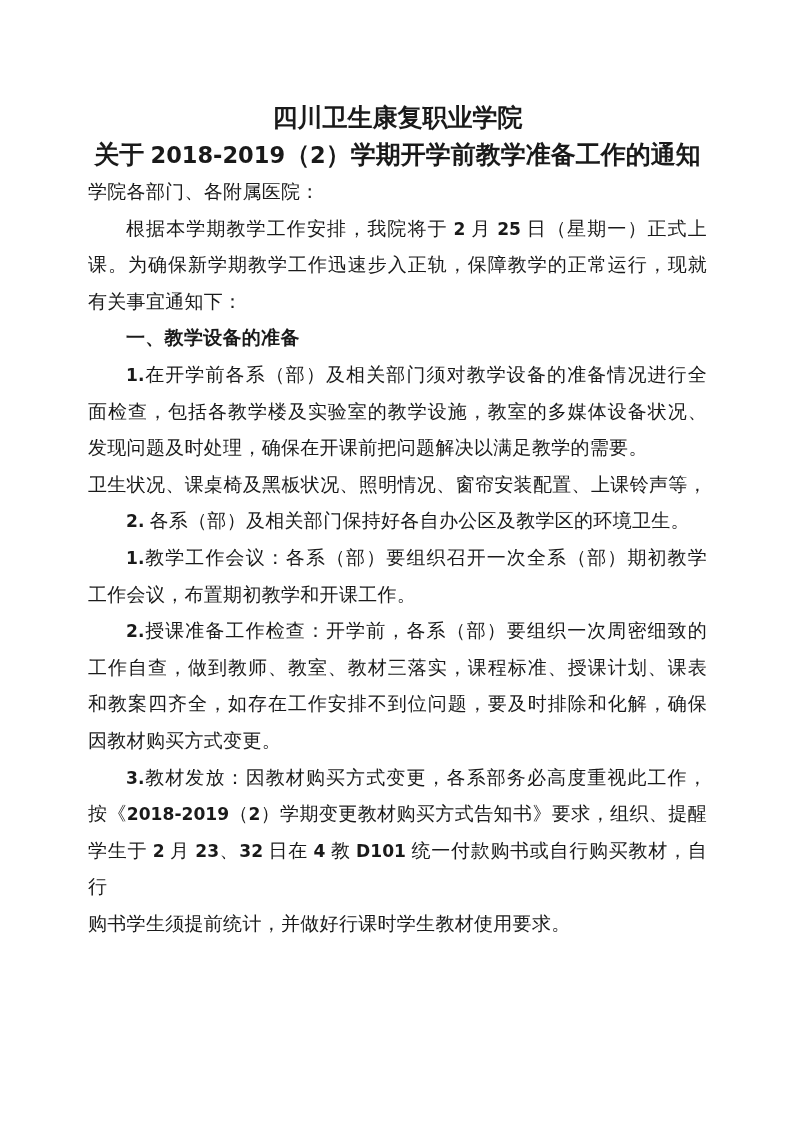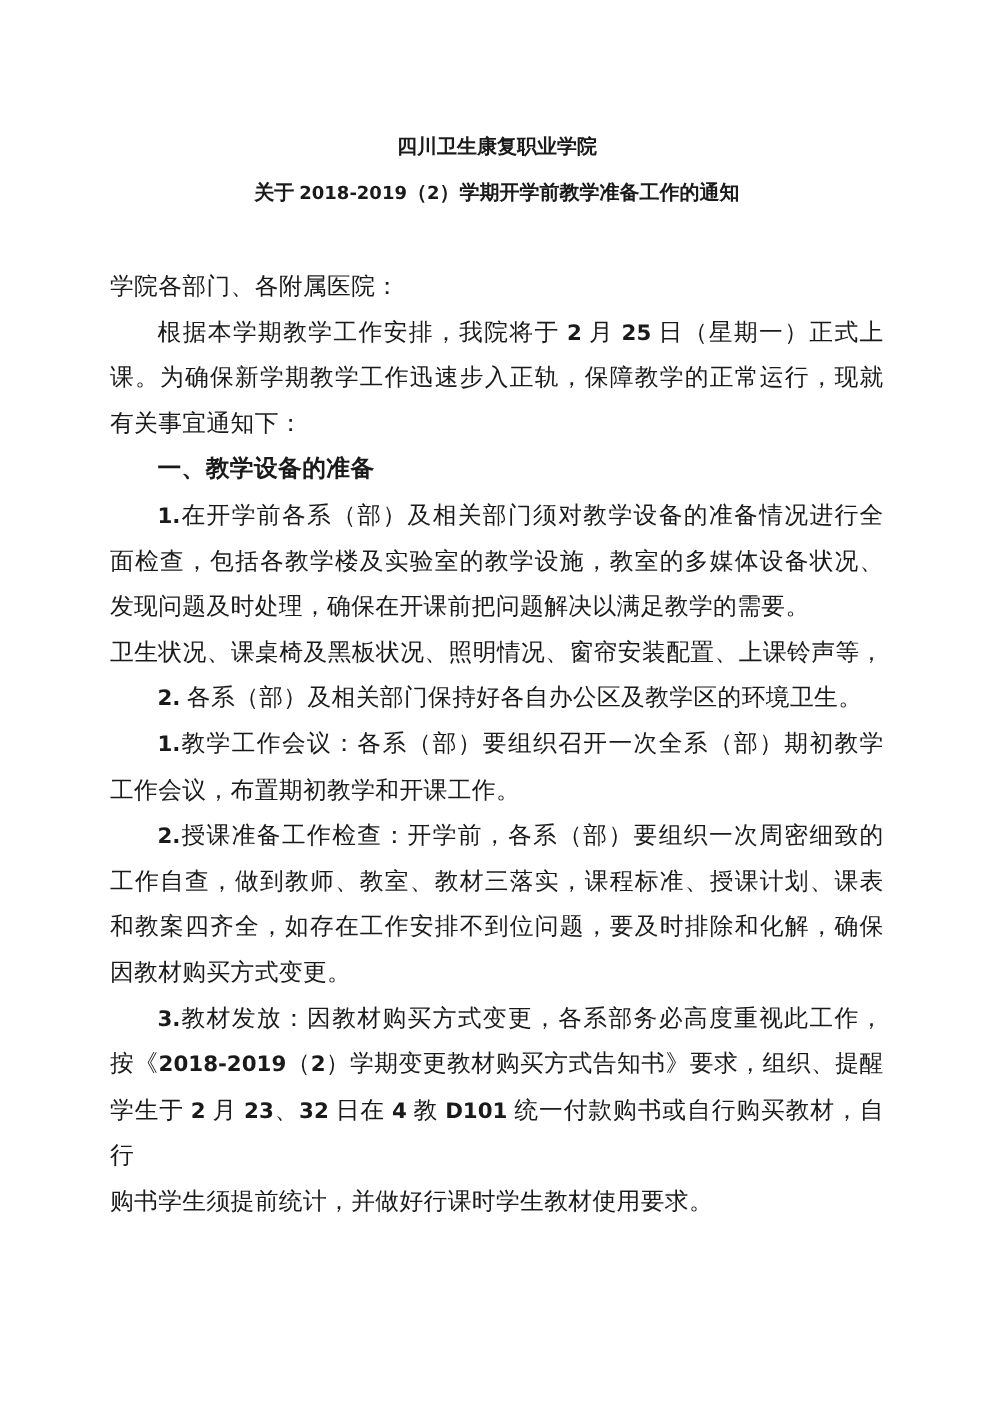--- a/index.html
+++ b/index.html
@@ -15,25 +15,25 @@
     height: 1122px;
     padding: 0 86px 0 88px;
     background: #ffffff;
   }
   .titles {
     padding-top: 99px;
     text-align: center;
     font-weight: bold;
   }
   .title-line {
-    font-size: 16px;
+    font-size: 25px;
     line-height: 37px;
     white-space: nowrap;
   }
-  .body-text { margin-top: 38px; }
+  .body-text { }
   .line {
     font-size: 19px;
     line-height: 36.6px;
     text-align: left;
     letter-spacing: 0.3px;
   }
   .full {
     text-align: justify;
     text-align-last: justify;
   }

